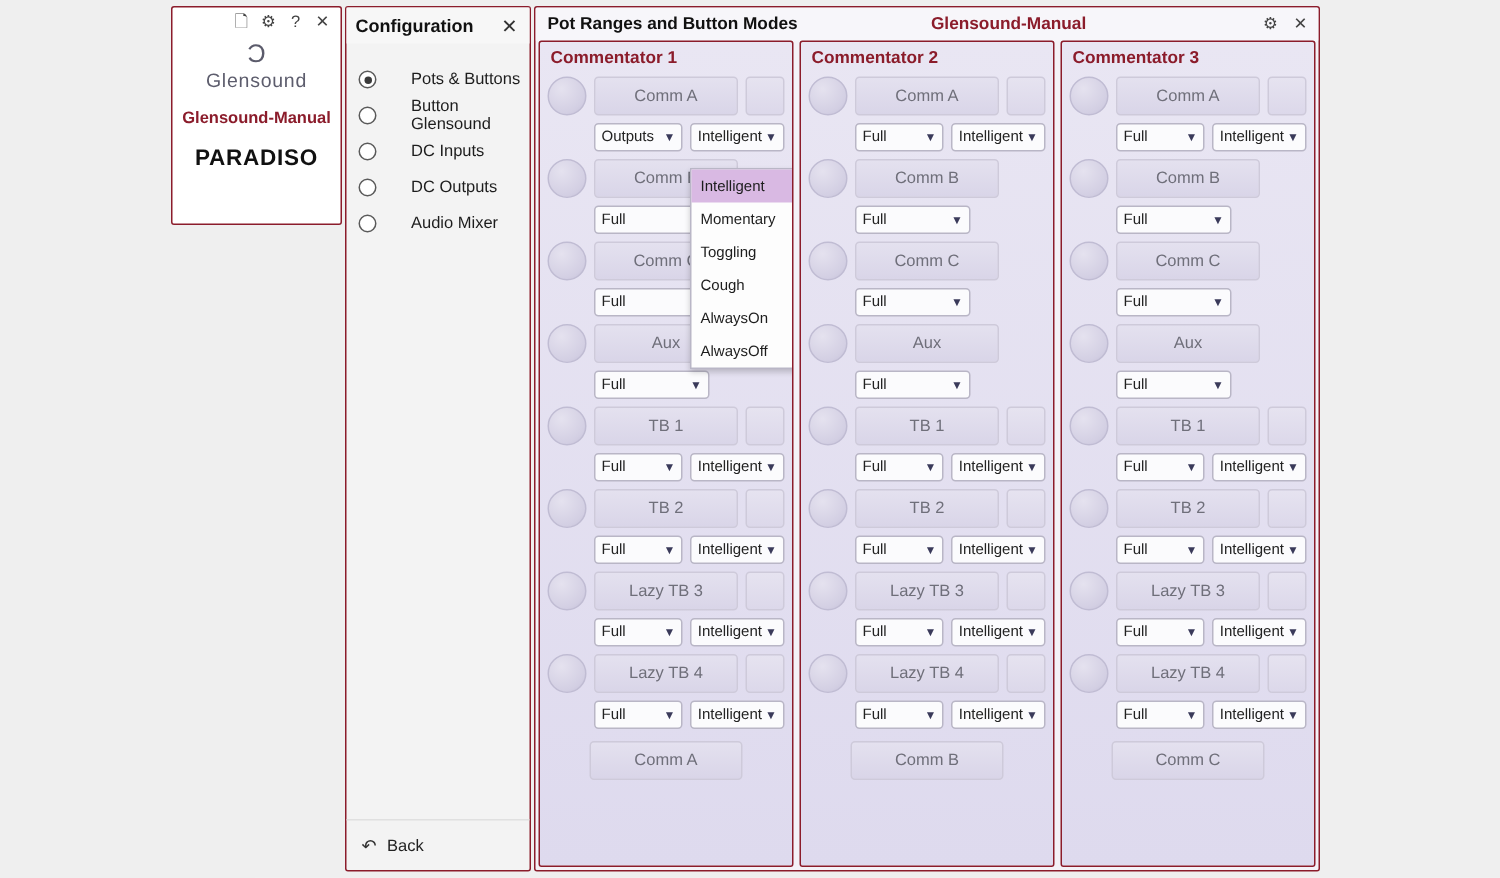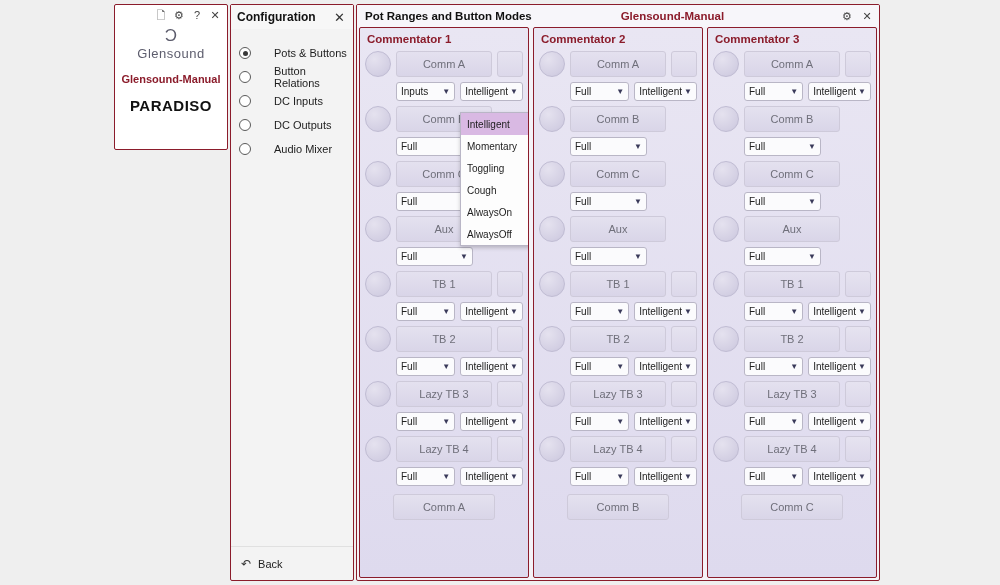--- a/index.html
+++ b/index.html
@@ -336,21 +336,21 @@
       <span class="config-title">Configuration</span>
       <span class="config-close">✕</span>
     </div>
     <div class="radio-list">
       <div class="radio-row">
         <span class="radio checked"></span>
         <span class="radio-label">Pots &amp; Buttons</span>
       </div>
       <div class="radio-row">
         <span class="radio"></span>
-        <span class="radio-label">Button Relations</span>
+        <span class="radio-label">Button Glensound</span>
       </div>
       <div class="radio-row">
         <span class="radio"></span>
         <span class="radio-label">DC Inputs</span>
       </div>
       <div class="radio-row">
         <span class="radio"></span>
         <span class="radio-label">DC Outputs</span>
       </div>
       <div class="radio-row">
@@ -380,21 +380,21 @@
         <div class="col-head">Commentator 1</div>
 
         <div class="chan">
           <div class="chan-top">
             <div class="knob"></div>
             <div class="btn-wide">Comm A</div>
             <div class="btn-square"></div>
           </div>
           <div class="chan-bottom">
             <div class="sel">
-              <span class="sel-val">Inputs</span>
+              <span class="sel-val">Outputs</span>
               <span class="caret">▼</span>
             </div>
             <div class="sel mode">
               <span class="sel-val">Intelligent</span>
               <span class="caret">▼</span>
             </div>
           </div>
         </div>
 
         <div class="chan">

